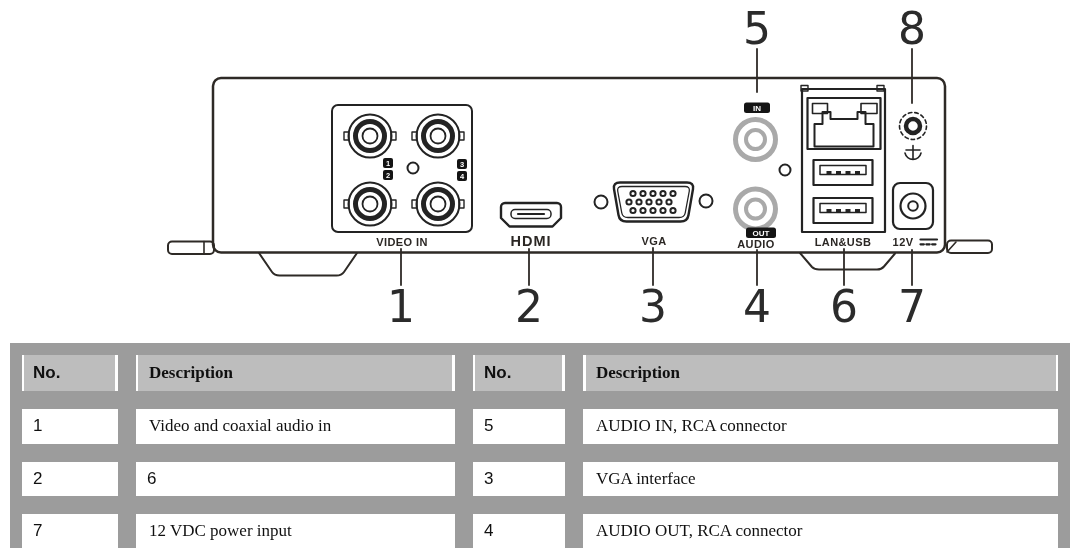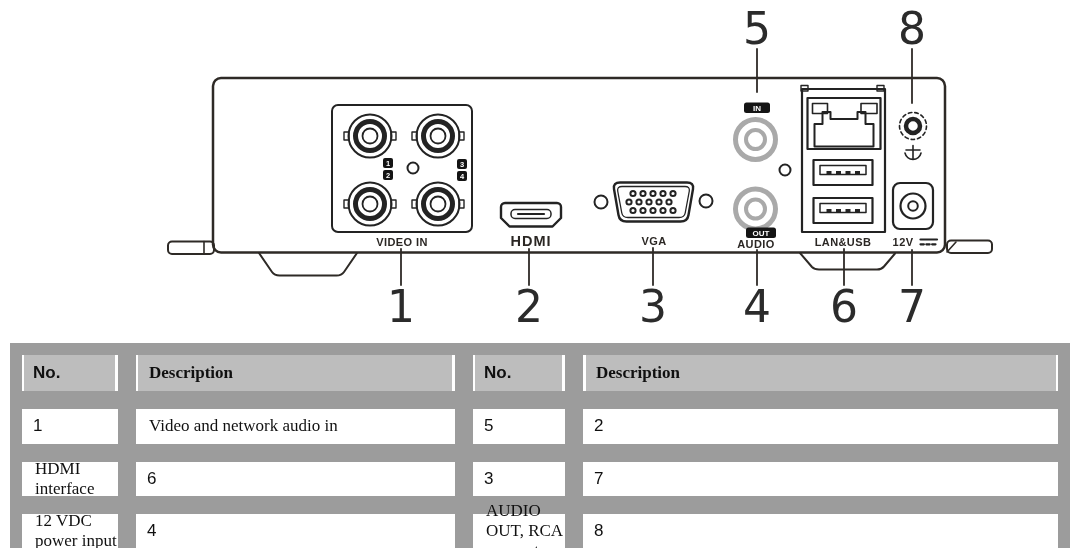--- a/index.html
+++ b/index.html
@@ -216,28 +216,29 @@
   </g>
 </svg>
 
 <div class="desc-table">
   <div class="cell head no-col">No.</div>
   <div class="cell head desc-col">Description</div>
   <div class="cell head no-col">No.</div>
   <div class="cell head desc-col">Description</div>
 
   <div class="cell no-col">1</div>
-  <div class="cell desc-col">Video and network audio in</div>
+  <div class="cell desc-col">Video and coaxial audio in</div>
   <div class="cell no-col">5</div>
+  <div class="cell desc-col">AUDIO IN, RCA connector</div>
 
   <div class="cell no-col">2</div>
-  <div class="cell desc-col">HDMI interface</div>
   <div class="cell no-col">6</div>
 
   <div class="cell no-col">3</div>
+  <div class="cell desc-col">VGA interface</div>
   <div class="cell no-col">7</div>
   <div class="cell desc-col">12 VDC power input</div>
 
   <div class="cell no-col">4</div>
   <div class="cell desc-col">AUDIO OUT, RCA connector</div>
   <div class="cell no-col">8</div>
 </div>
 
 </div>
 

